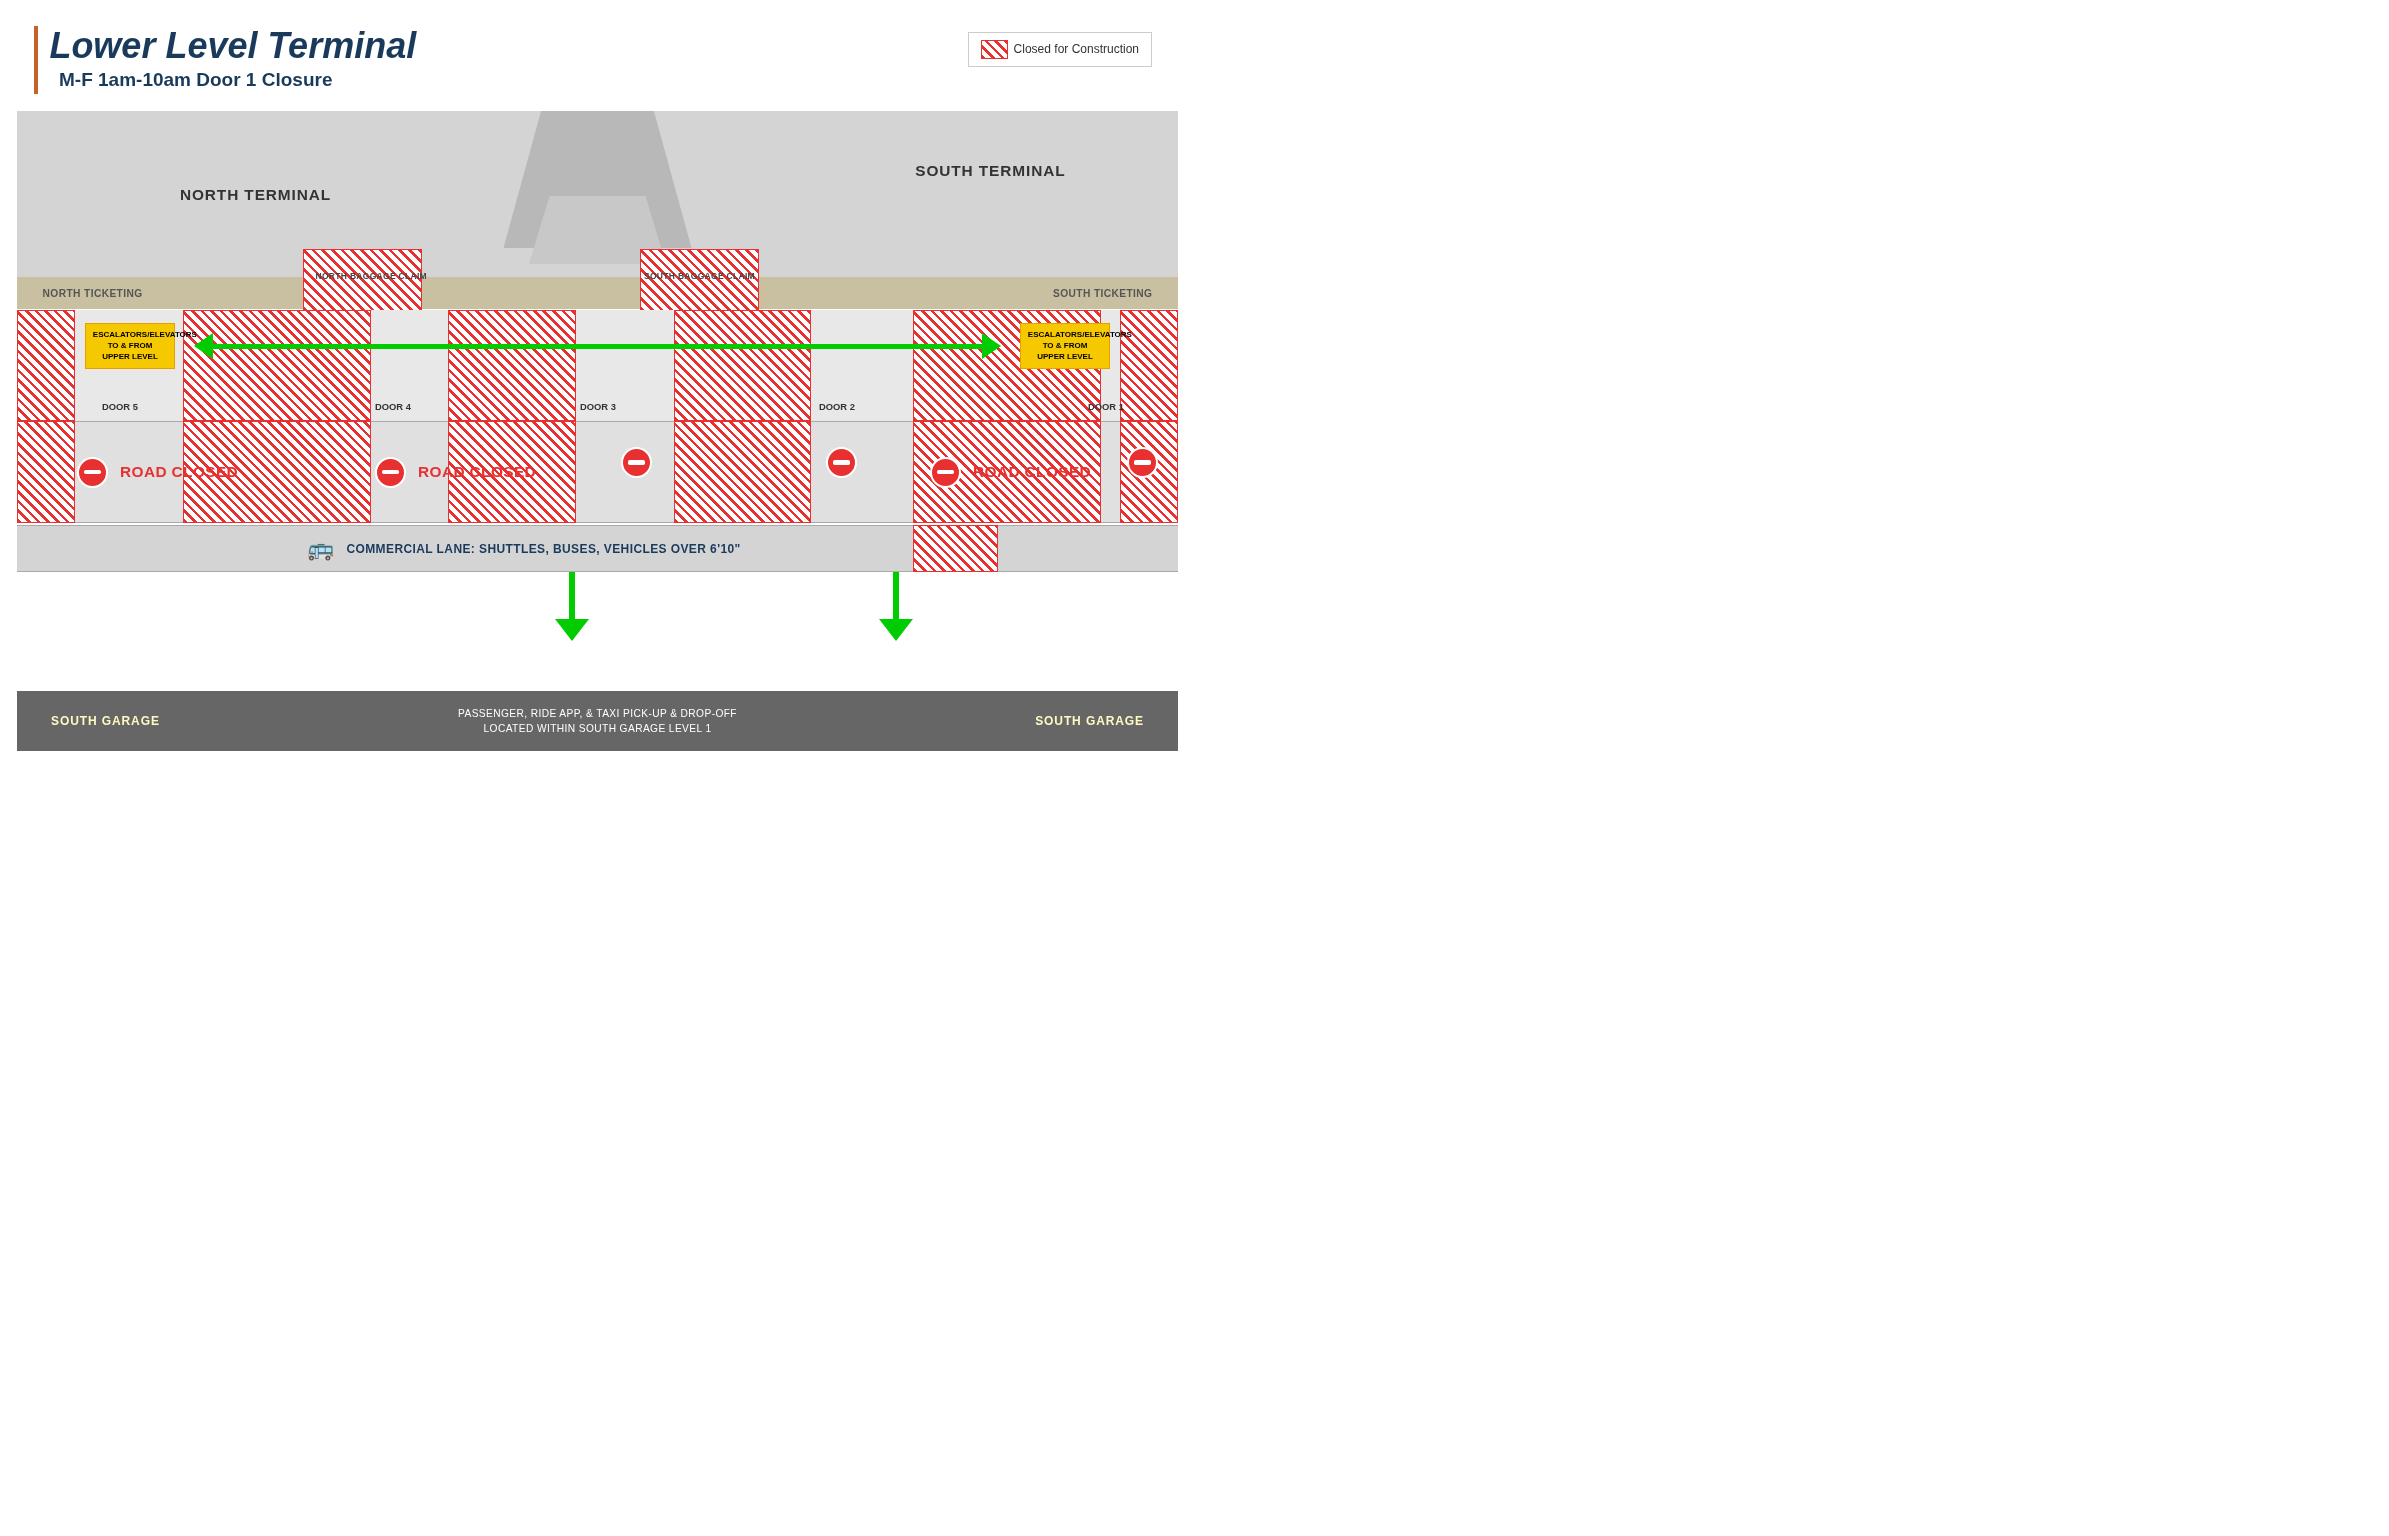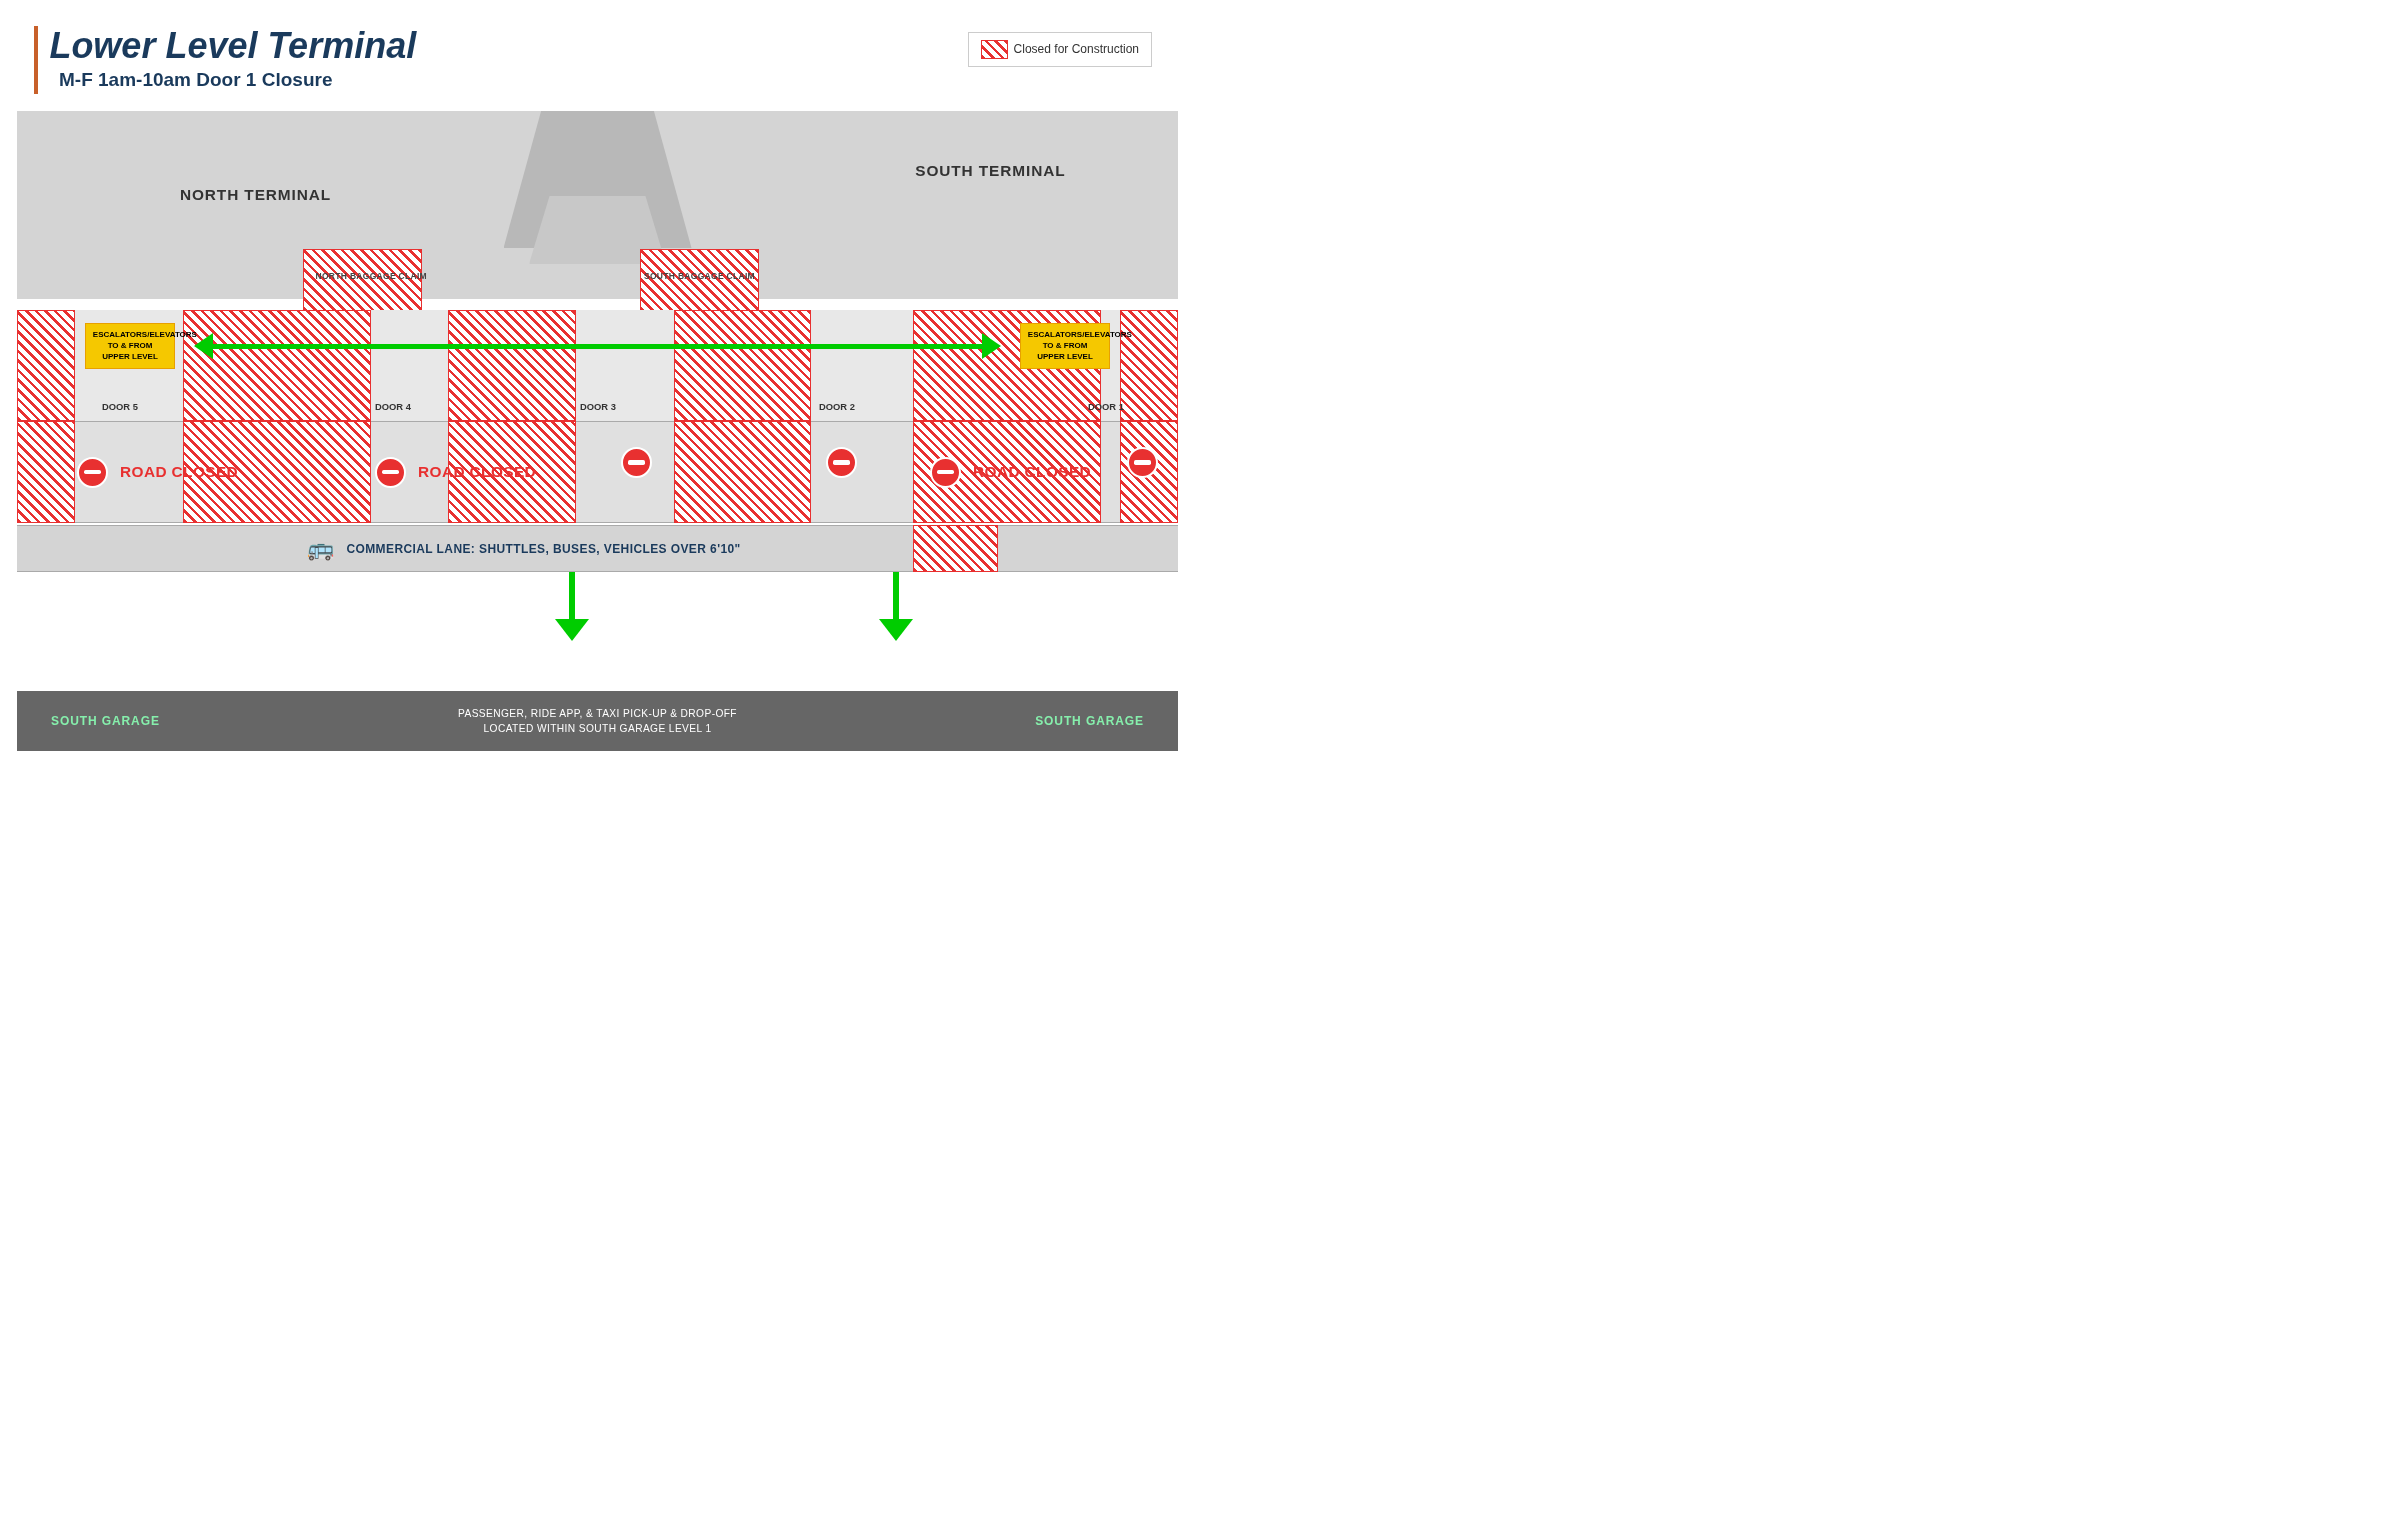--- a/index.html
+++ b/index.html
@@ -350,21 +350,21 @@
       height: 60px;
       background: #666;
       display: flex;
       align-items: center;
       justify-content: space-between;
       padding: 0 34px;
     }
     .garage-label {
       font-size: 12px;
       font-weight: 700;
-      color: #86efac;
+      color: #fef9c3;
       letter-spacing: 0.9px;
     }
     .garage-center-label {
       font-size: 10.2px;
       font-weight: 400;
       color: #fff;
       text-align: center;
       line-height: 1.5;
       letter-spacing: 0.4px;
     }
@@ -406,20 +406,24 @@
   <div class="terminal-bg"></div>
 
   <div class="central-top"></div>
   <div class="central-top-2"></div>
 
   <div class="north-terminal-label">NORTH TERMINAL</div>
 
   <div class="south-terminal-box"></div>
   <div class="south-terminal-label">SOUTH TERMINAL</div>
 
+  <div class="ticketing-strip">
+    <span class="north-ticketing-label">NORTH TICKETING</span>
+    <span class="south-ticketing-label">SOUTH TICKETING</span>
+  </div>
 
   <div class="hatch-block" style="top:138px;left:286px;width:119px;height:62px;"></div>
   <div style="position:absolute;top:160px;left:273px;width:137px;text-align:right;font-size:8.5px;font-weight:700;color:#444;letter-spacing:0.3px;z-index:10;">NORTH BAGGAGE CLAIM</div>
 
   <div class="hatch-block" style="top:138px;left:623px;width:119px;height:62px;"></div>
   <div style="position:absolute;top:160px;left:614px;width:137px;text-align:center;font-size:8.5px;font-weight:700;color:#444;letter-spacing:0.3px;z-index:10;">SOUTH BAGGAGE CLAIM</div>
 
   <div class="terminal-level"></div>
 
   <div class="hatch-block terminal-hatch" style="left:0;width:58px;"></div>

